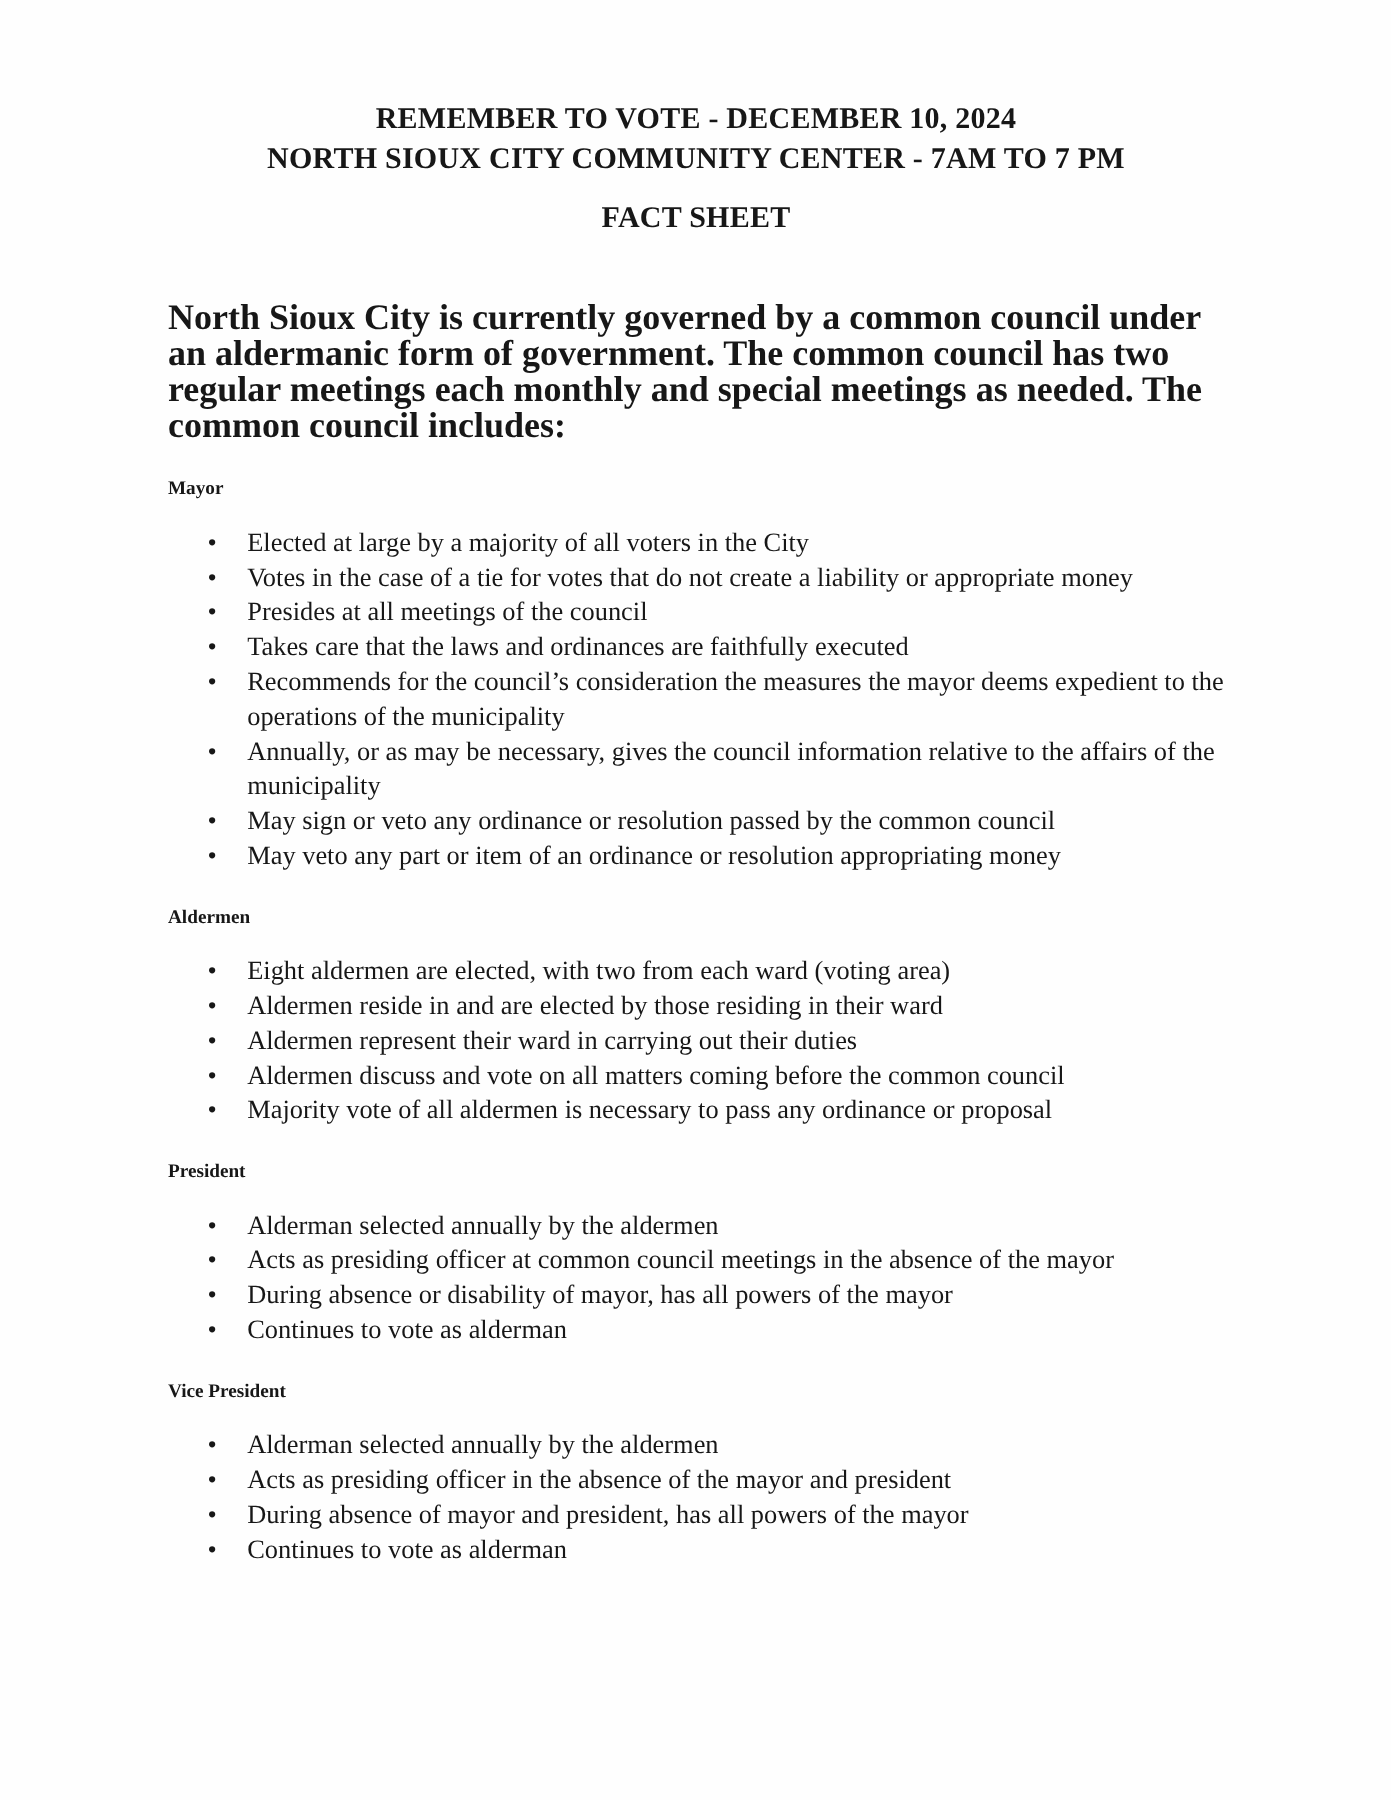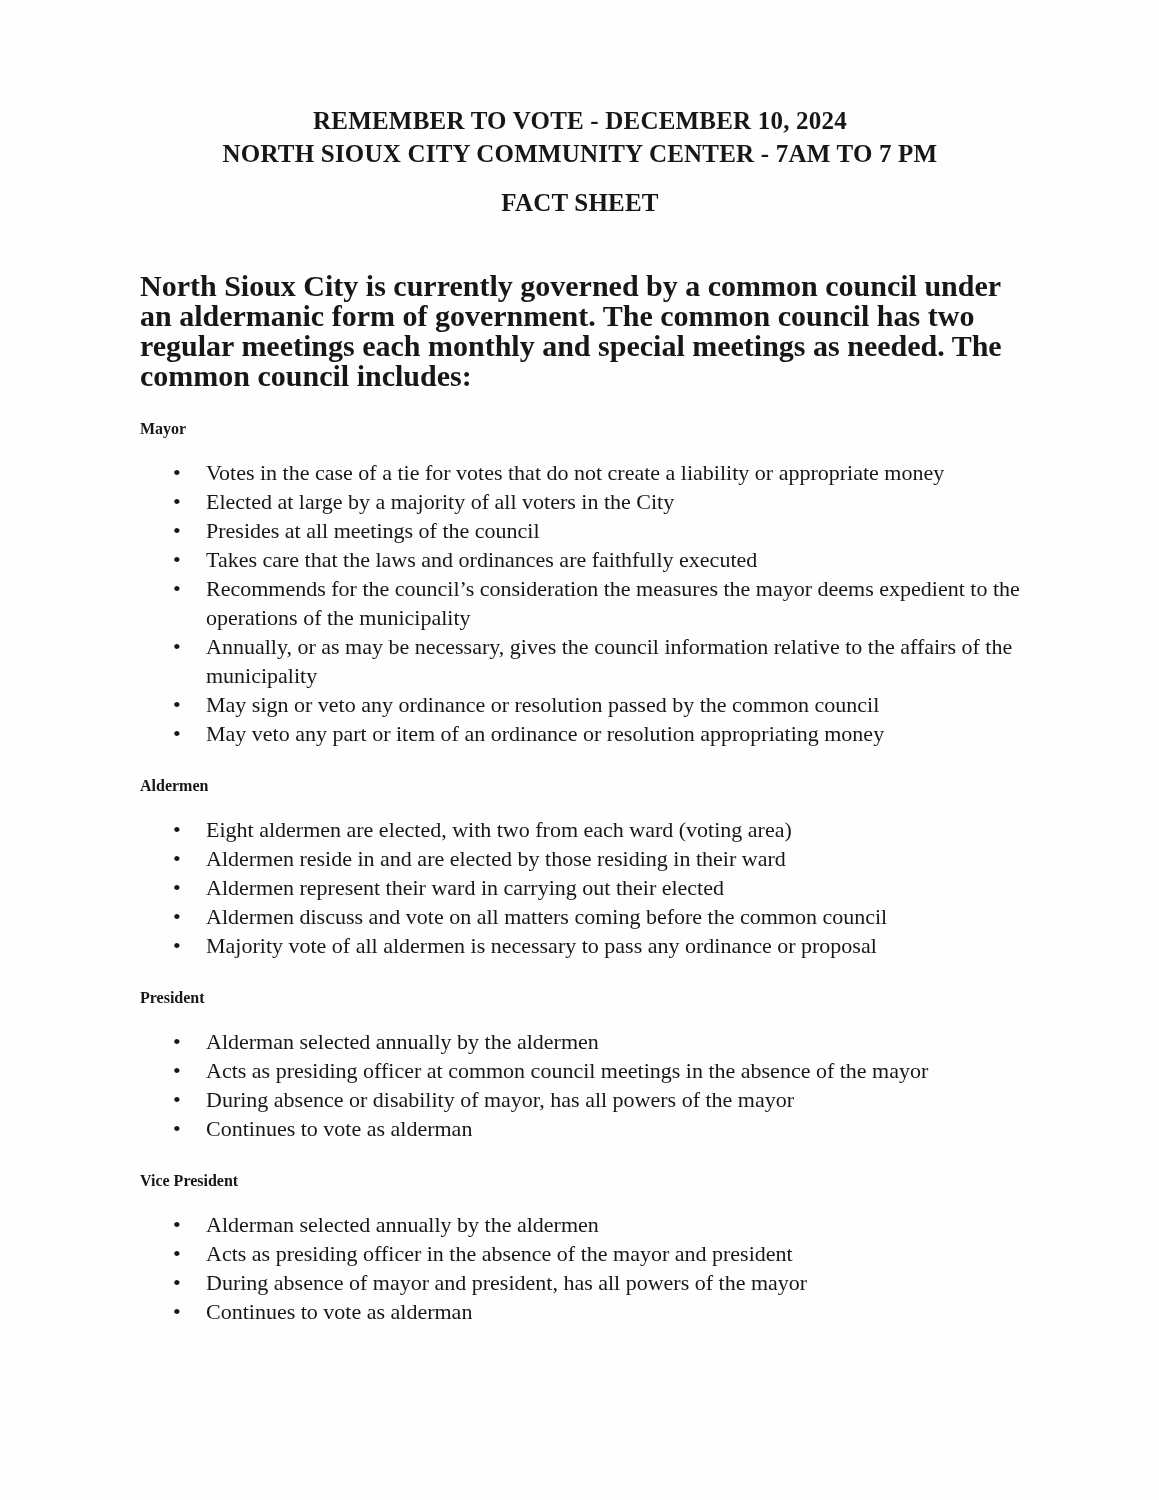--- a/index.html
+++ b/index.html
@@ -7,21 +7,21 @@
     padding: 0;
     background: #e8e8e8;
   }
   .page {
     position: relative;
     width: 1159px;
     height: 1500px;
     margin: 0 auto;
     background: #fefefe;
     box-sizing: border-box;
-    padding: 104px 139px 0 140px;
+    padding: 83px 139px 0 140px;
     font-family: "Liberation Serif", "DejaVu Serif", serif;
     color: #171717;
     overflow: hidden;
   }
   .doc-header {
     text-align: center;
     font-weight: bold;
     font-size: 25px;
     line-height: 33px;
     letter-spacing: 0.2px;
@@ -69,37 +69,37 @@
     <div class="hline">REMEMBER TO VOTE - DECEMBER 10, 2024</div>
     <div class="hline">NORTH SIOUX CITY COMMUNITY CENTER - 7AM TO 7 PM</div>
     <div class="hline spaced">FACT SHEET</div>
   </div>
 
   <p class="intro">North Sioux City is currently governed by a common council under an aldermanic form of government. The common council has two regular meetings each monthly and special meetings as needed. The common council includes:</p>
 
   <section>
     <h2 class="section-heading">Mayor</h2>
     <ul class="bullet-list">
+      <li>Elected at large by a majority of all voters in the City</li>
       <li>Votes in the case of a tie for votes that do not create a liability or appropriate money</li>
-      <li>Elected at large by a majority of all voters in the City</li>
       <li>Presides at all meetings of the council</li>
       <li>Takes care that the laws and ordinances are faithfully executed</li>
       <li>Recommends for the council’s consideration the measures the mayor deems expedient to the operations of the municipality</li>
       <li>Annually, or as may be necessary, gives the council information relative to the affairs of the municipality</li>
       <li>May sign or veto any ordinance or resolution passed by the common council</li>
       <li>May veto any part or item of an ordinance or resolution appropriating money</li>
     </ul>
   </section>
 
   <section>
     <h2 class="section-heading">Aldermen</h2>
     <ul class="bullet-list">
       <li>Eight aldermen are elected, with two from each ward (voting area)</li>
       <li>Aldermen reside in and are elected by those residing in their ward</li>
-      <li>Aldermen represent their ward in carrying out their elected</li>
+      <li>Aldermen represent their ward in carrying out their duties</li>
       <li>Aldermen discuss and vote on all matters coming before the common council</li>
       <li>Majority vote of all aldermen is necessary to pass any ordinance or proposal</li>
     </ul>
   </section>
 
   <section>
     <h2 class="section-heading">President</h2>
     <ul class="bullet-list">
       <li>Alderman selected annually by the aldermen</li>
       <li>Acts as presiding officer at common council meetings in the absence of the mayor</li>

